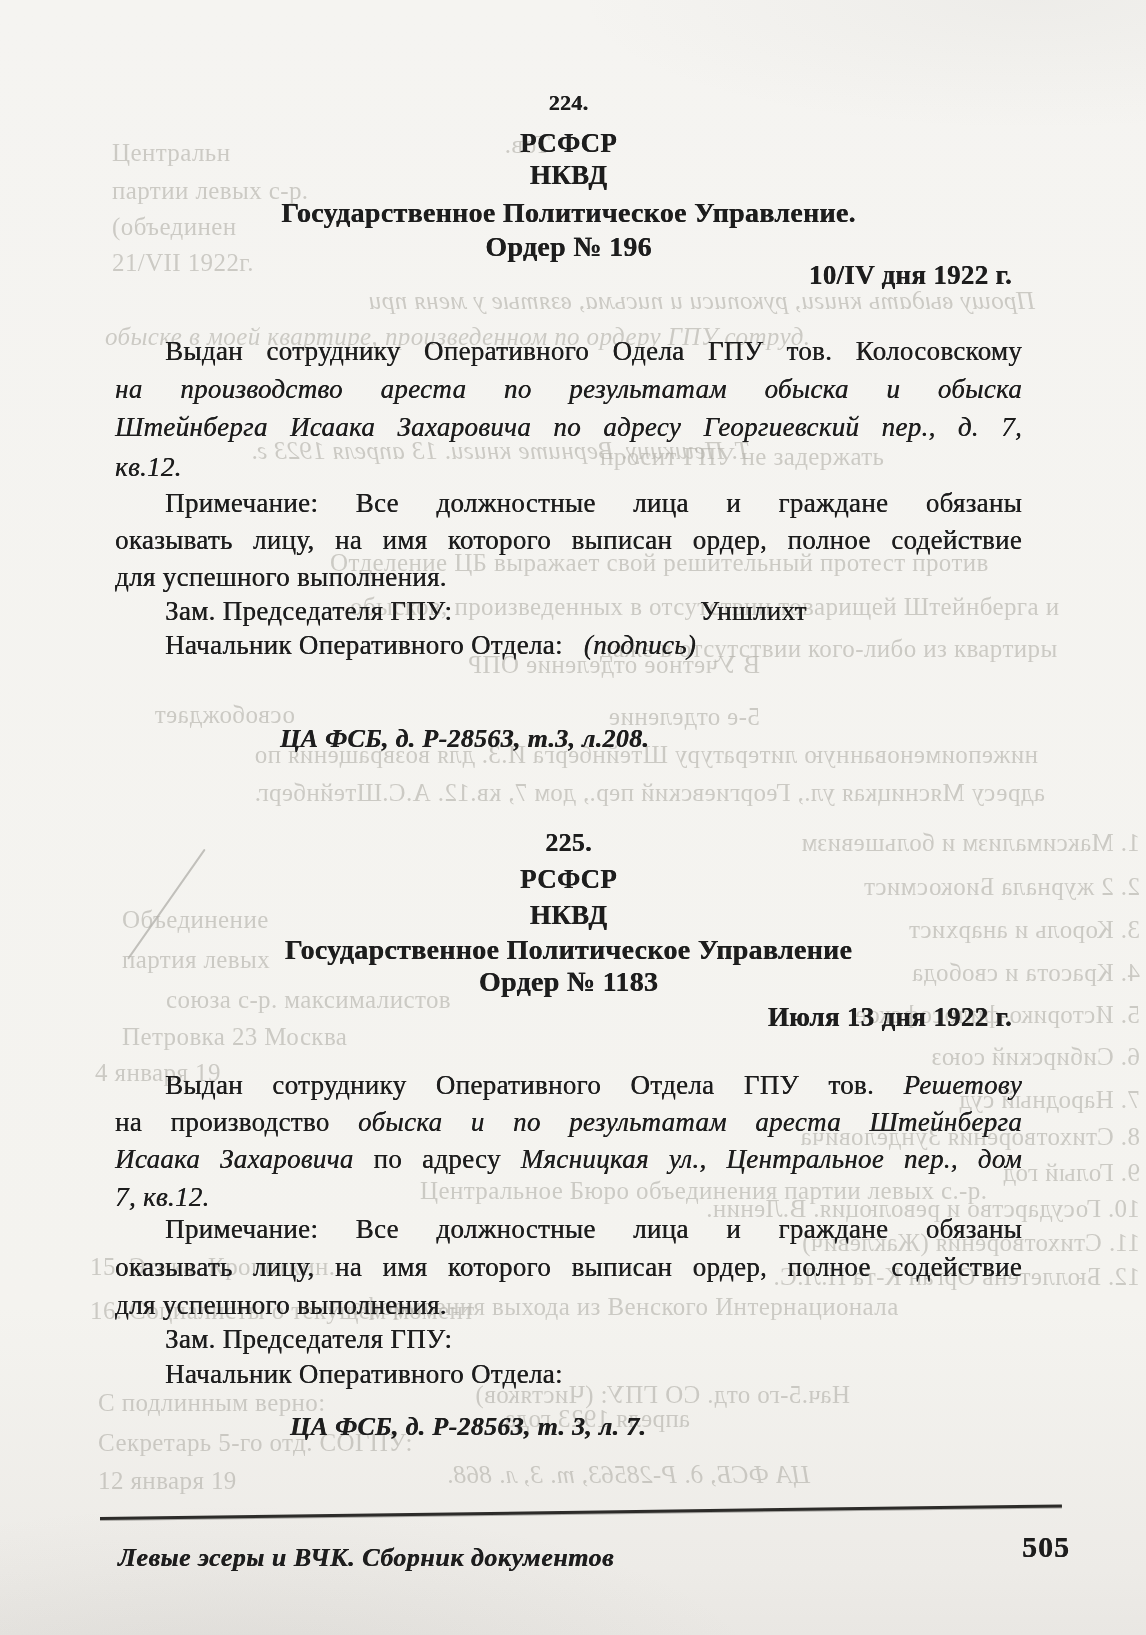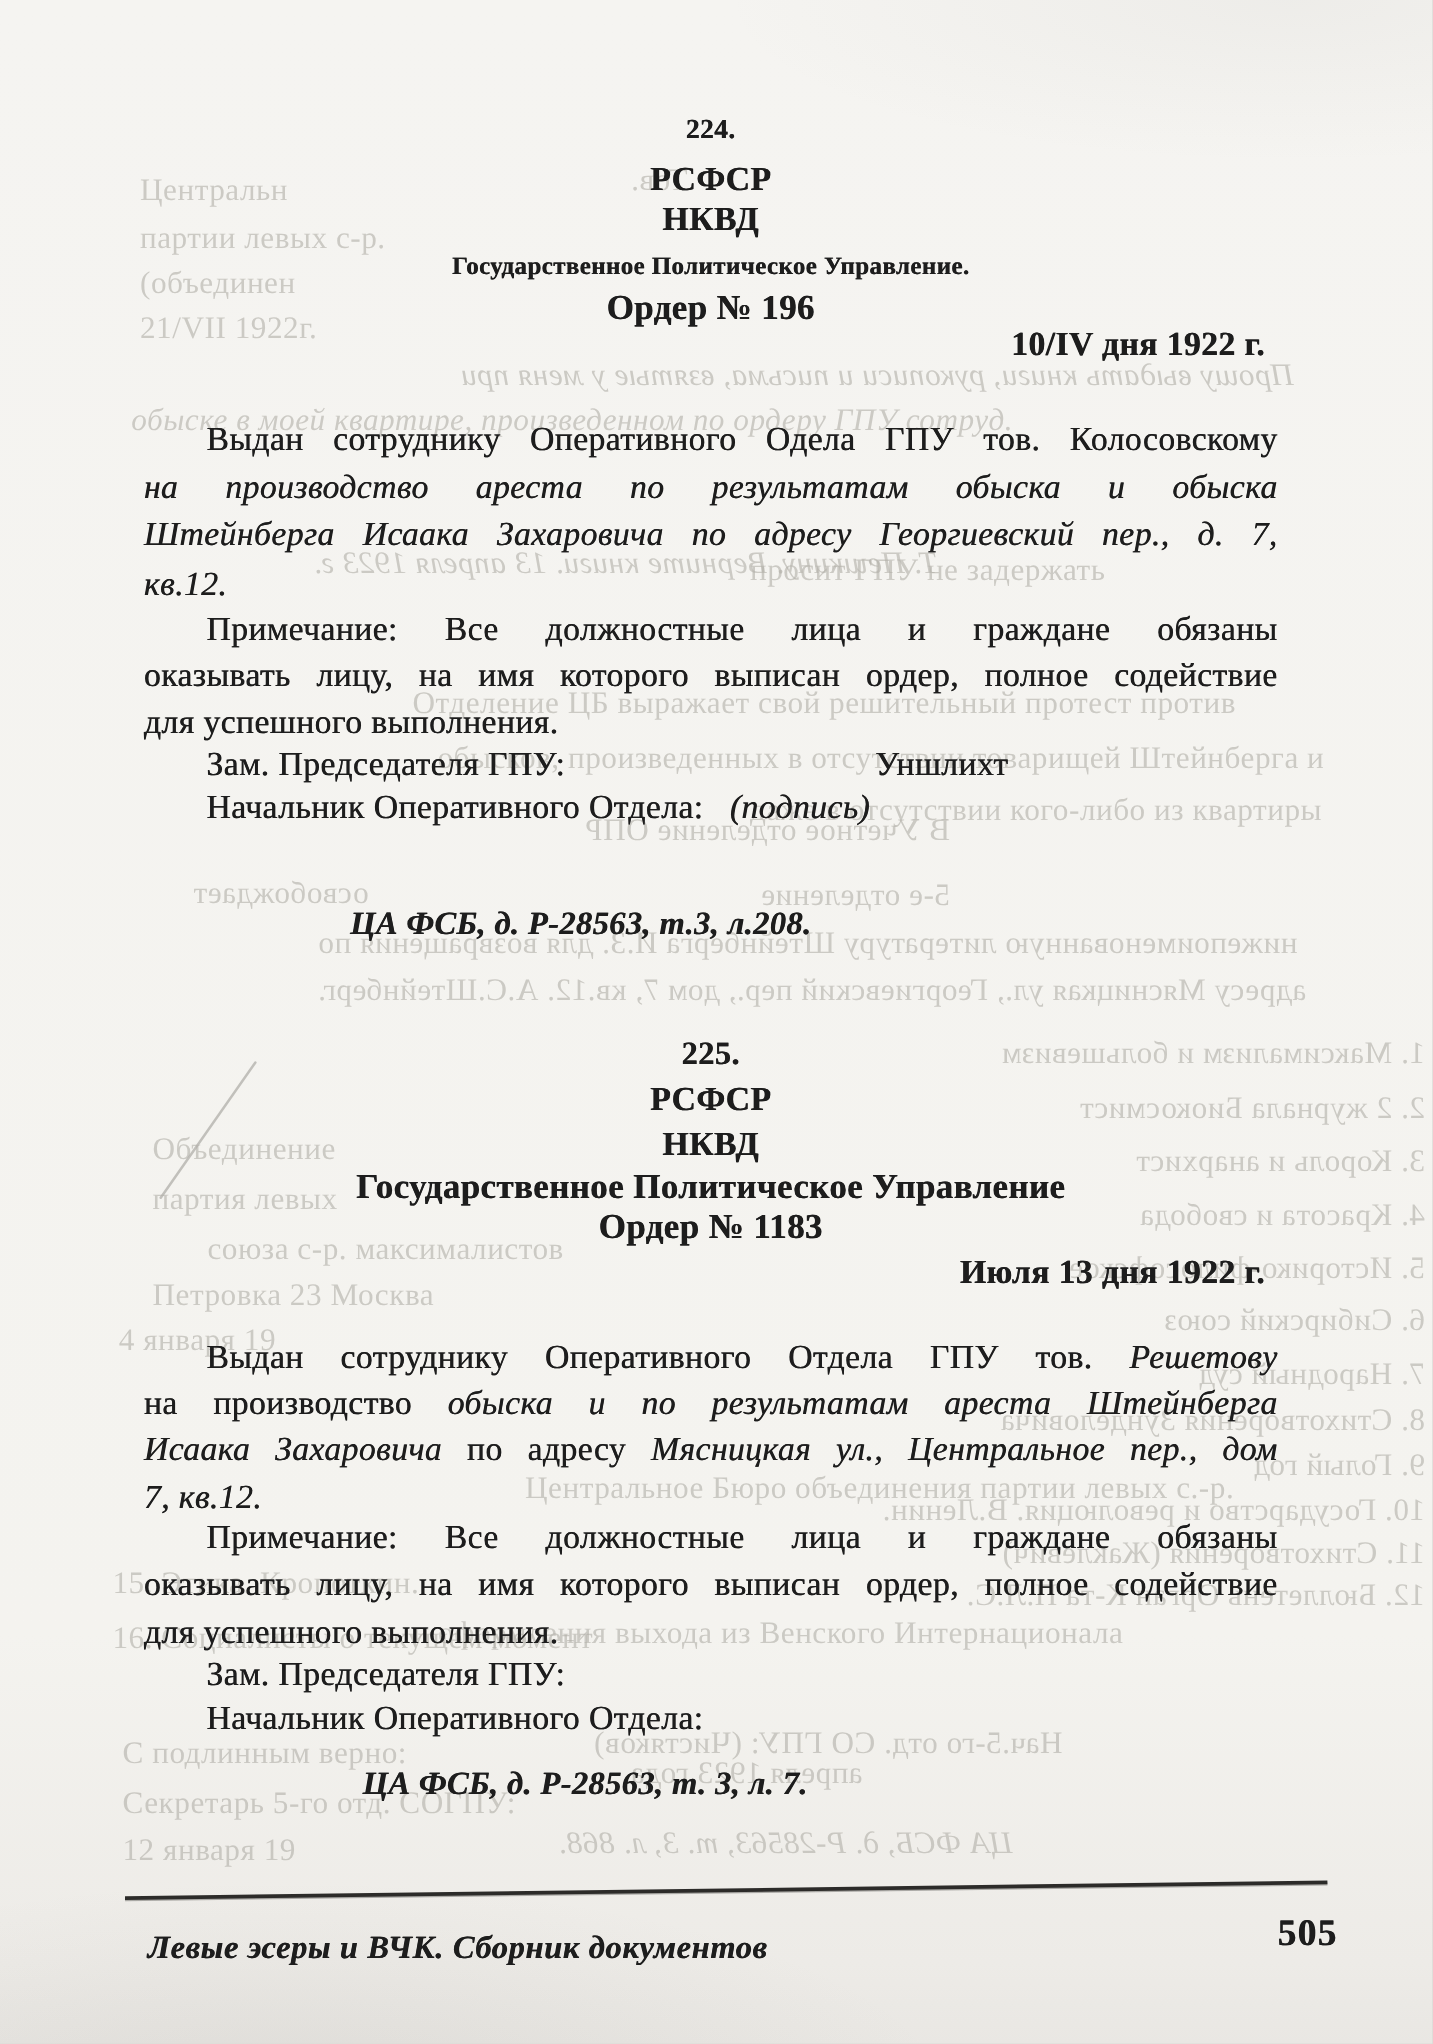--- a/index.html
+++ b/index.html
@@ -100,21 +100,21 @@
       <div class="bleed mir ital" style="left: 250px; top: 1460px; width: 560px;">ЦА ФСБ, д. Р-28563, т. 3, л. 868.</div>
       <div class="bleed" style="left: 98px; top: 1466px;">12 января 19</div>
     </div>
   <div class="scratch"></div>
 
   <div id="main-layer">
 
     <div class="ln col center bold" style="top:86px;font-size:22px">224.</div>
     <div class="ln col center bold" style="top:126px">РСФСР</div>
     <div class="ln col center bold" style="top:158px">НКВД</div>
-    <div class="ln col center bold" style="top:196px;font-size:20px">Государственное Политическое Управление.</div>
+    <div class="ln col center bold" style="top:196px;font-size:28px">Государственное Политическое Управление.</div>
     <div class="ln col center bold" style="top:230px;font-size:28px">Ордер № 196</div>
     <div class="ln col right bold" style="top:258px">10/IV дня 1922 г.</div>
 
     <div class="ln col just indent" style="top:334px">Выдан сотруднику Оперативного Одела ГПУ тов. Колосовскому</div>
     <div class="ln col just it" style="top:372px">на производство ареста по результатам обыска и обыска</div>
     <div class="ln col just it" style="top:410px">Штейнберга Исаака Захаровича по адресу Георгиевский пер., д. 7,</div>
     <div class="ln col it" style="top:450px">кв.12.</div>
 
     <div class="ln col just indent" style="top:486px">Примечание: Все должностные лица и граждане обязаны</div>
     <div class="ln col just" style="top:523px">оказывать лицу, на имя которого выписан ордер, полное содействие</div>

